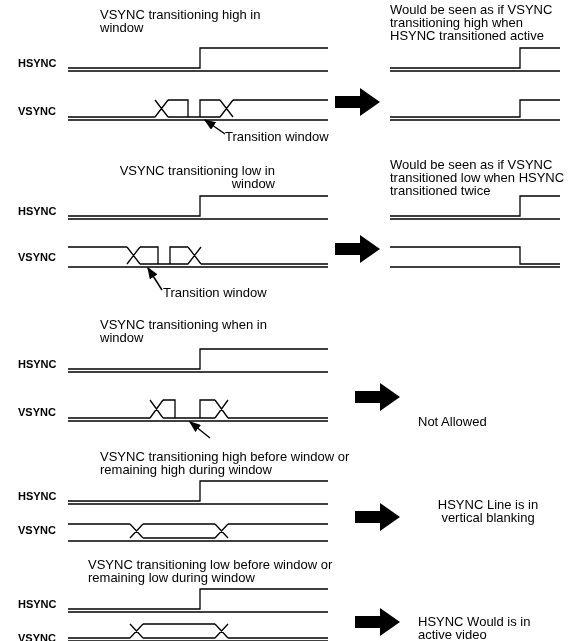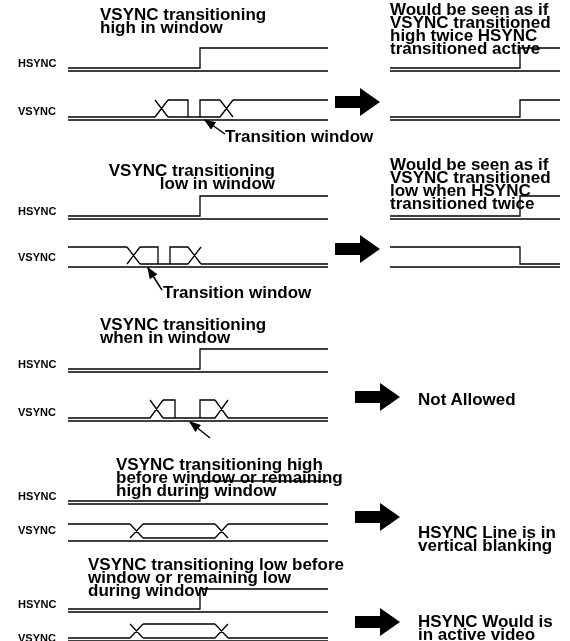--- a/index.html
+++ b/index.html
@@ -12,54 +12,54 @@
     position: relative;
     background: white;
   }
   .label {
     position: absolute;
     font-weight: bold;
     font-size: 11px;
   }
   .desc {
     position: absolute;
-    font-weight: bold;
-    font-size: 17px;
+    font-weight: normal;
+    font-size: 13px;
     line-height: 13px;
   }
   svg {
     position: absolute;
     left: 0;
     top: 0;
   }
 </style>
 </head>
 <body>
 
 <div class="desc" style="left:100px; top:8px; width:175px;">VSYNC transitioning high in window</div>
-<div class="desc" style="left:390px; top:3px; width:175px;">Would be seen as if VSYNC transitioned high twice HSYNC transitioned active</div>
+<div class="desc" style="left:390px; top:3px; width:175px;">Would be seen as if VSYNC transitioning high when HSYNC transitioned active</div>
 <div class="label" style="left:18px; top:57px;">HSYNC</div>
 <div class="label" style="left:18px; top:105px;">VSYNC</div>
 <div class="desc" style="left:225px; top:130px;">Transition window</div>
 
 <div class="desc" style="left:100px; top:164px; width:175px;text-align:right;">VSYNC transitioning low in window</div>
 <div class="desc" style="left:390px; top:158px; width:175px;">Would be seen as if VSYNC transitioned low when HSYNC transitioned twice</div>
 <div class="label" style="left:18px; top:205px;">HSYNC</div>
 <div class="label" style="left:18px; top:251px;">VSYNC</div>
 <div class="desc" style="left:163px; top:286px;">Transition window</div>
 
 <div class="desc" style="left:100px; top:318px; width:180px;">VSYNC transitioning when in window</div>
 <div class="label" style="left:18px; top:358px;">HSYNC</div>
 <div class="label" style="left:18px; top:406px;">VSYNC</div>
-<div class="desc" style="left:418px; top:393px;">Not Allowed</div>
+<div class="desc" style="left:418px; top:415px;">Not Allowed</div>
 
-<div class="desc" style="left:116px; top:450px; width:260px;margin-top:8px;">VSYNC transitioning high before window or remaining high during window</div>
+<div class="desc" style="left:100px; top:450px; width:260px;">VSYNC transitioning high before window or remaining high during window</div>
 <div class="label" style="left:18px; top:490px;">HSYNC</div>
 <div class="label" style="left:18px; top:524px;">VSYNC</div>
-<div class="desc" style="left:418px; top:526px; width:140px;">HSYNC Line is in vertical blanking</div>
+<div class="desc" style="left:418px; top:498px; width:140px;text-align:center;">HSYNC Line is in vertical blanking</div>
 
 <div class="desc" style="left:88px; top:558px; width:260px;">VSYNC transitioning low before window or remaining low during window</div>
 <div class="label" style="left:18px; top:598px;">HSYNC</div>
 <div class="label" style="left:18px; top:632px;">VSYNC</div>
 <div class="desc" style="left:418px; top:615px; width:150px;">HSYNC Would is in active video</div>
 
 <svg width="570" height="641">
   <defs>
     <marker id="arrowhead" markerWidth="8" markerHeight="6" refX="7" refY="3" orient="auto">
       <polygon points="0 0, 8 3, 0 6" fill="black"></polygon>

